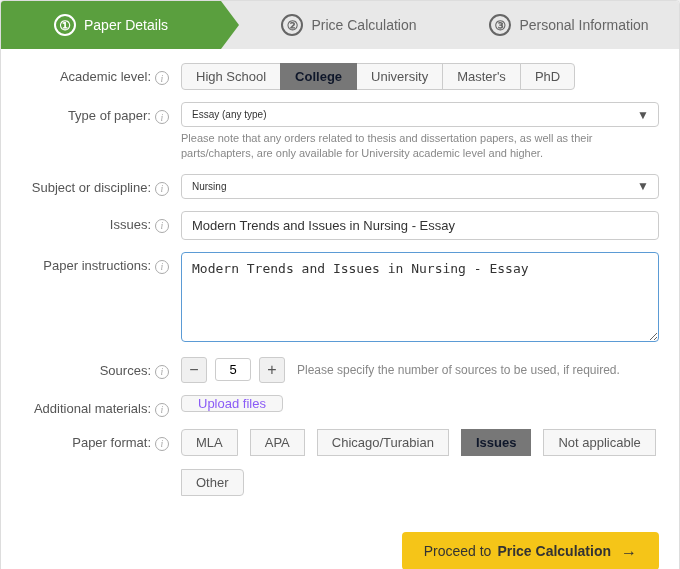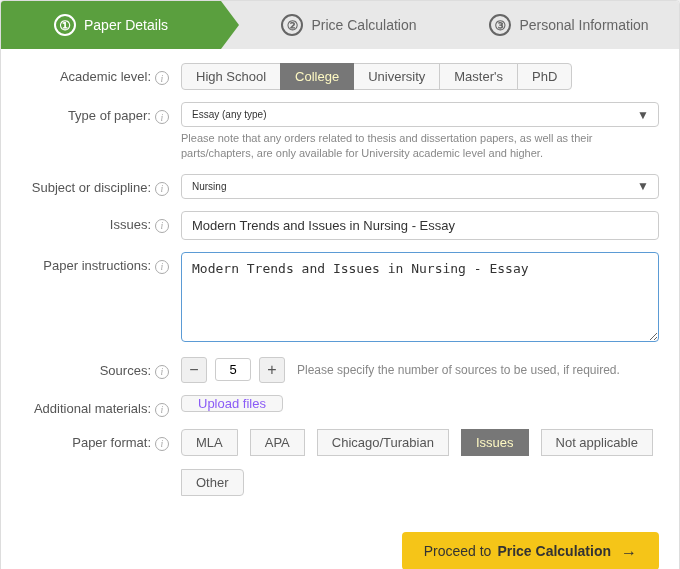--- a/index.html
+++ b/index.html
@@ -107,24 +107,25 @@
       background: #f7f7f7;
       cursor: pointer;
       font-size: 13px;
       color: #555;
       margin-right: -1px;
     }
     .btn-option:first-child { border-radius: 4px 0 0 4px; }
     .btn-option:last-child { border-radius: 0 4px 4px 0; margin-right: 0; }
     .btn-option.active {
       background: #777;
-      color: #fef9c3;
+      color: #0f172a;
       border-color: #777;
       z-index: 1;
       position: relative;
+      font-weight: bold;
     }
     
     .select-wrapper {
       position: relative;
       width: 100%;
     }
     .select-wrapper select {
       width: 100%;
       padding: 6px 30px 6px 10px;
       border: 1px solid #ccc;

